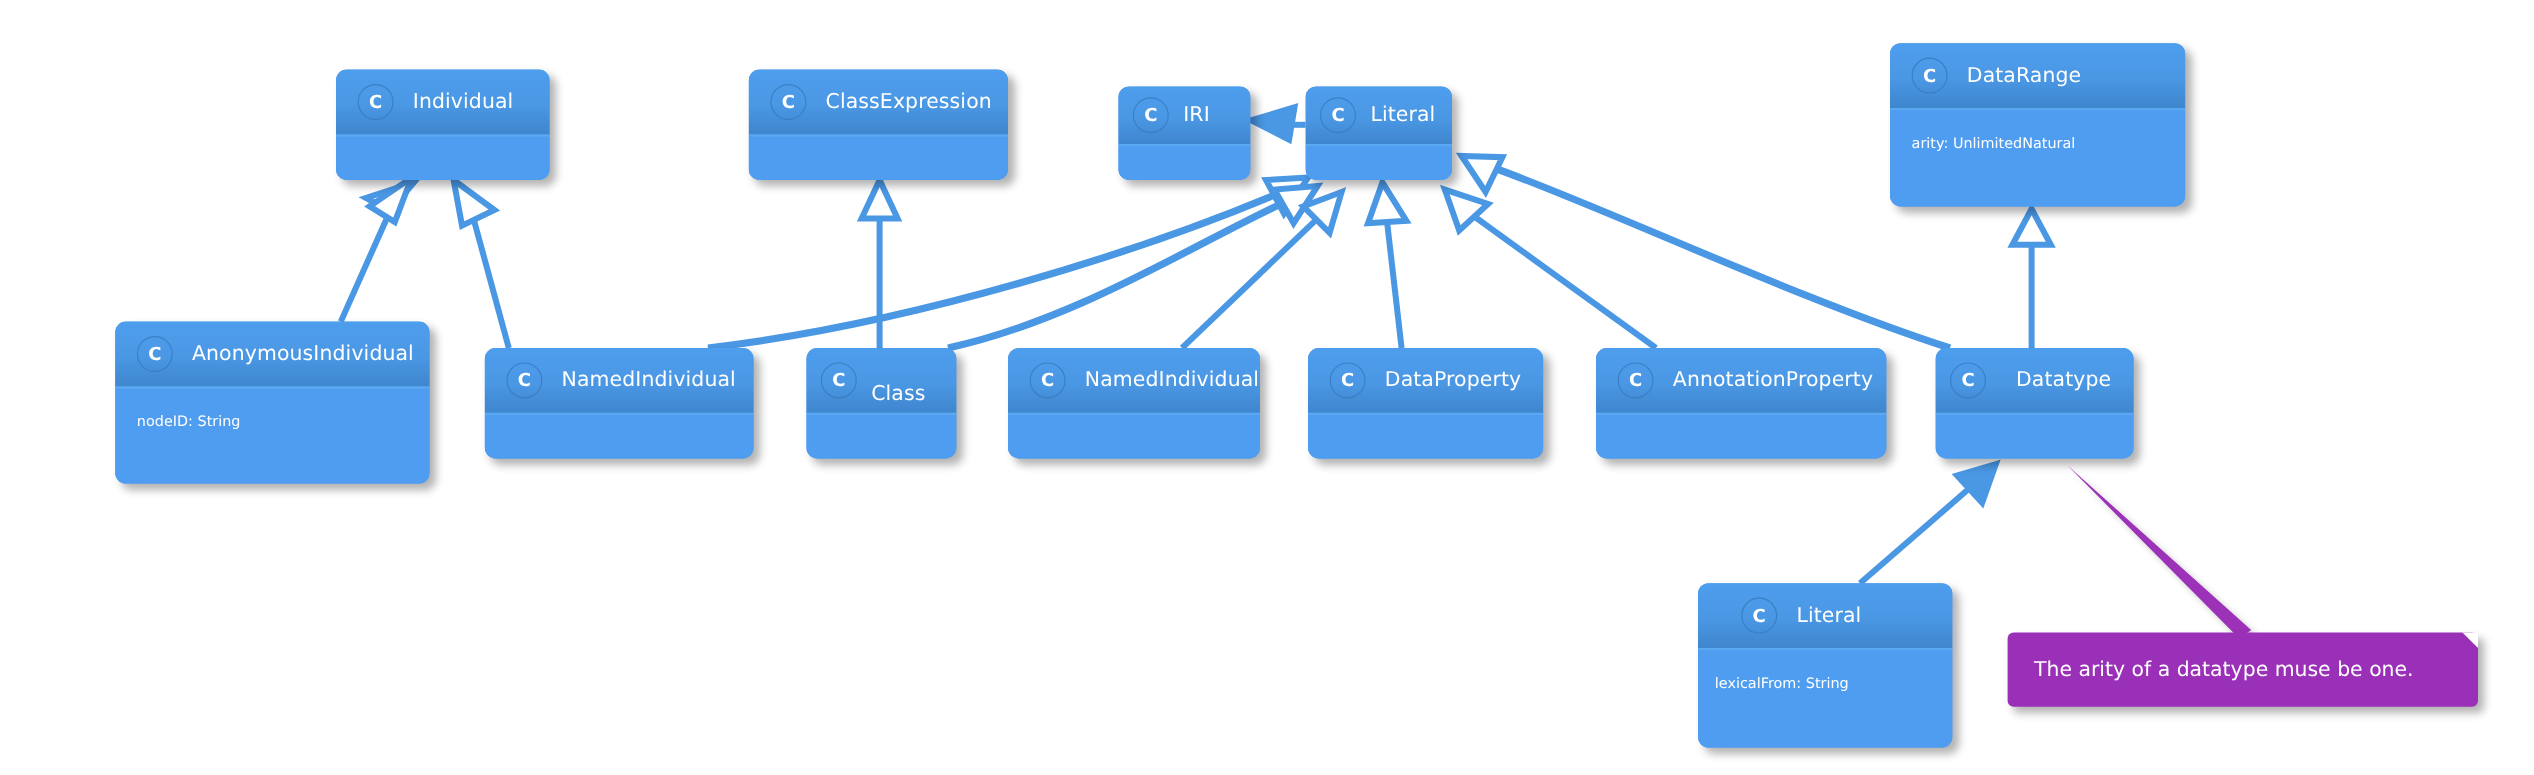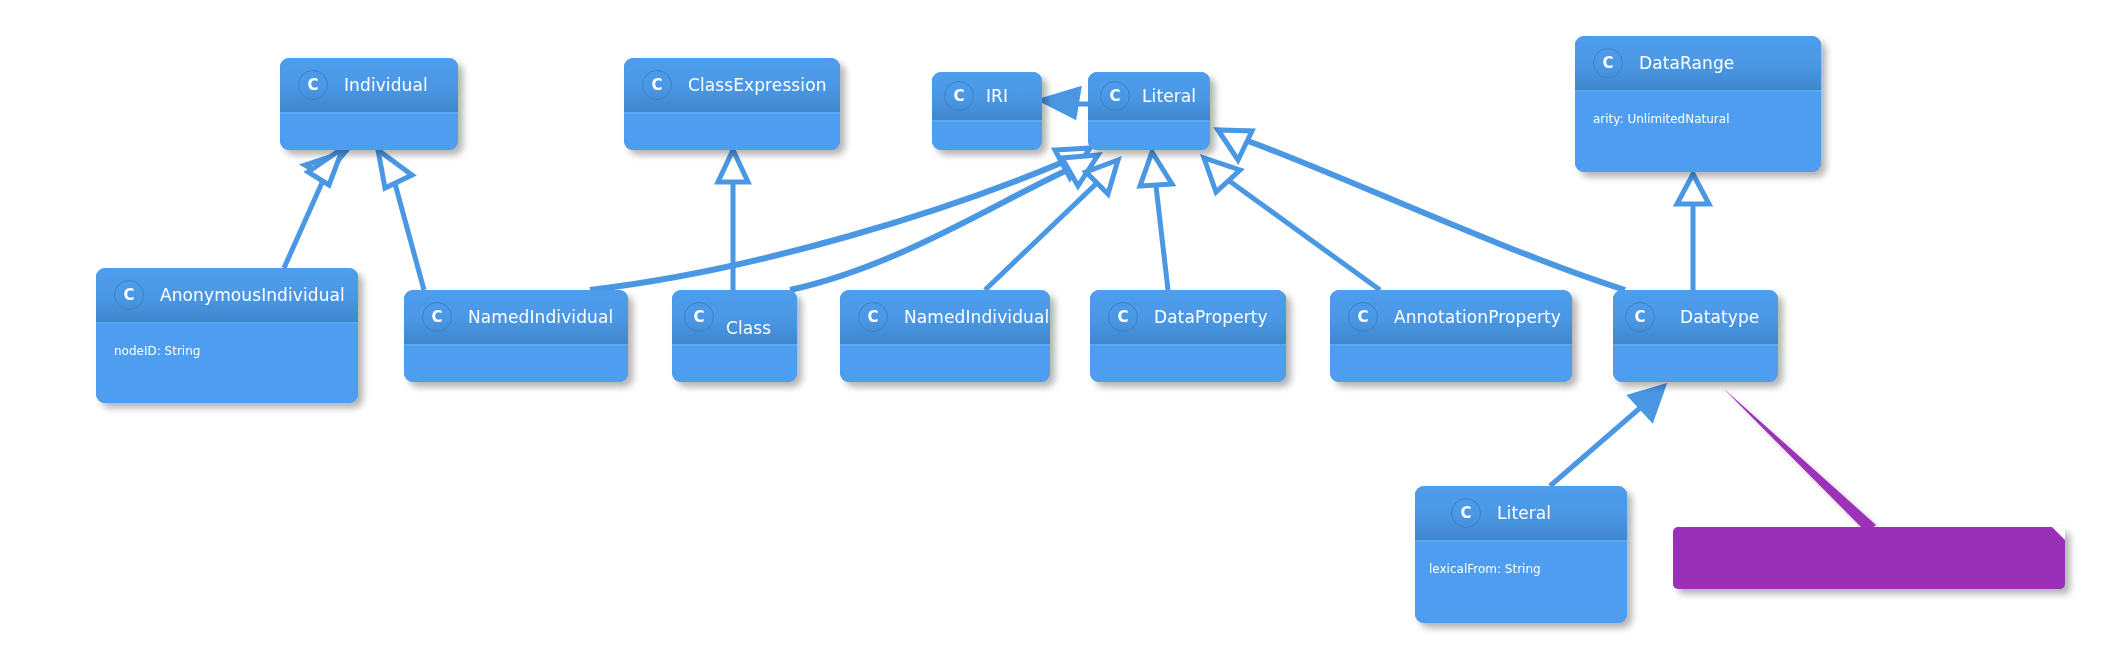--- a/index.html
+++ b/index.html
@@ -286,15 +286,16 @@
       <div class="class-icon" style="margin-left:36px;">C</div>
       <div class="class-title">Literal</div>
     </div>
     <div class="uml-body">
       <div class="uml-attr" style="padding-left:14px;">lexicalFrom: String</div>
     </div>
   </div>
 
   <div class="uml-note" style="left:1673px; top:527px; width:392px; height:62px;">
     <span class="note-fold"></span>
+    <span>The arity of a datatype muse be one.</span>
   </div>
 
 </div>
 
 </body></html>

